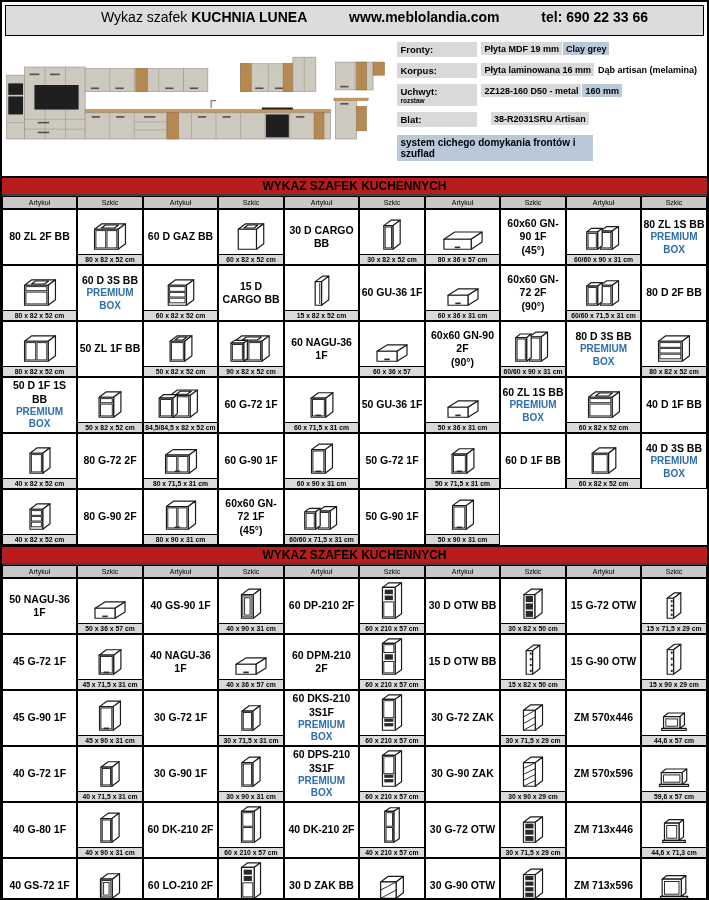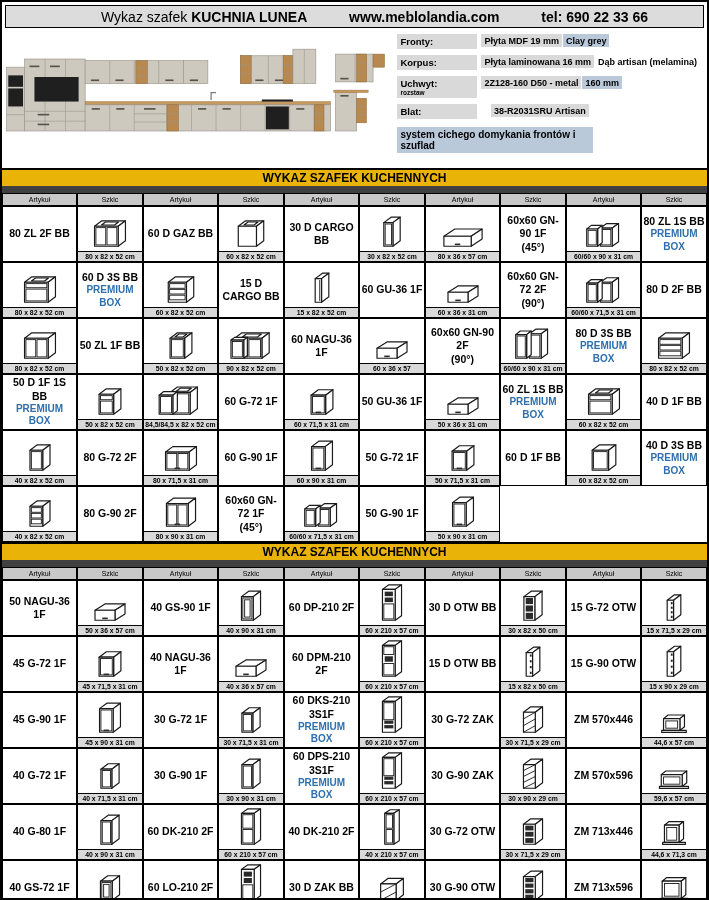--- a/index.html
+++ b/index.html
@@ -5,21 +5,21 @@
   html,body{margin:0;padding:0;background:#e8e8e8;}
   .page{
     width:709px;height:900px;margin:0 auto;background:#fff;
     border:2px solid #000;box-sizing:border-box;position:relative;
     font-family:"Liberation Sans", sans-serif;color:#000;overflow:hidden;
   }
   
   .hbar{
     margin:3px 3px 0 3px;height:21px;border:1.5px solid #000;background:#dcdcdc;
     display:flex;align-items:center;justify-content:space-between;
-    padding:0 55px 0 95px;font-size:14px;font-weight:600;
+    padding:0 55px 8px 95px;font-size:14px;font-weight:600;
   }
   .hbar .tprefix{font-weight:400;}
   
   .top{display:flex;height:140px;padding:2px 3px 8px 3px;box-sizing:border-box;}
   .kitchen{width:474px;position:relative;}
   .kitchen svg{width:100%;height:100%;}
   .cab{fill:#cdc9bf;stroke:#9a968c;stroke-width:.8}
   .wood{fill:#b8894e;stroke:#8f6534;stroke-width:.6}
   .blk{fill:#1f1f1f}
   .ln{stroke:#9a968c;stroke-width:.7}
@@ -29,21 +29,21 @@
   .sprow{display:flex;margin-bottom:6px;align-items:flex-start;}
   .splabel{width:80px;background:#d9d9d9;font-weight:700;font-size:9.5px;padding:2px 3px;box-sizing:border-box;}
   .spsub{font-size:6.5px;font-weight:700;}
   .spvals{flex:1;display:flex;flex-direction:row;gap:1px;margin-left:4px;font-weight:700;font-size:9px;}
   .spv{padding:1.5px 3px;white-space:nowrap;}
   .spv.grey{background:#d9d9d9;}
   .spv.blue{background:var(--hl,#b9c9da);}
   .spfooter{background:var(--hl,#b9c9da);font-weight:700;font-size:10px;padding:2px 3px;width:190px;margin-top:8px;}
   
   .secbar{
-    border-top:2px solid #000;border-bottom:7px solid #404040;background:#eab308;
+    border-top:2px solid #000;border-bottom:2px solid #404040;background:#b91c1c;
     text-align:center;font-weight:700;font-size:12px;padding:1px 0;height:14px;line-height:14px;
   }
   .tgrid{display:grid;grid-template-columns:repeat(5, 75fr 66fr);}
   .tgrid.hdr > div{
     background:#c8c8c8;border:1px solid #000;font-size:7px;text-align:center;
     padding:1px 0;height:9px;line-height:9px;
   }
   .tgrid.tbody{grid-auto-rows:56px;}
   .tgrid.tbody > div{border:1px solid #000;box-sizing:border-box;overflow:hidden;}
   .art{display:flex;flex-direction:column;justify-content:center;align-items:center;

